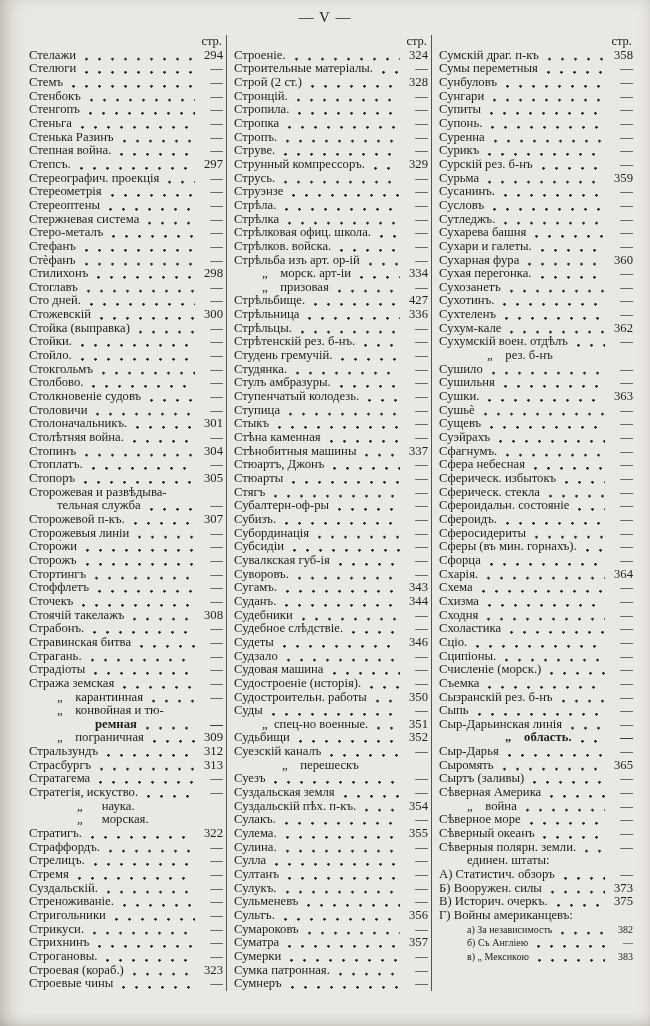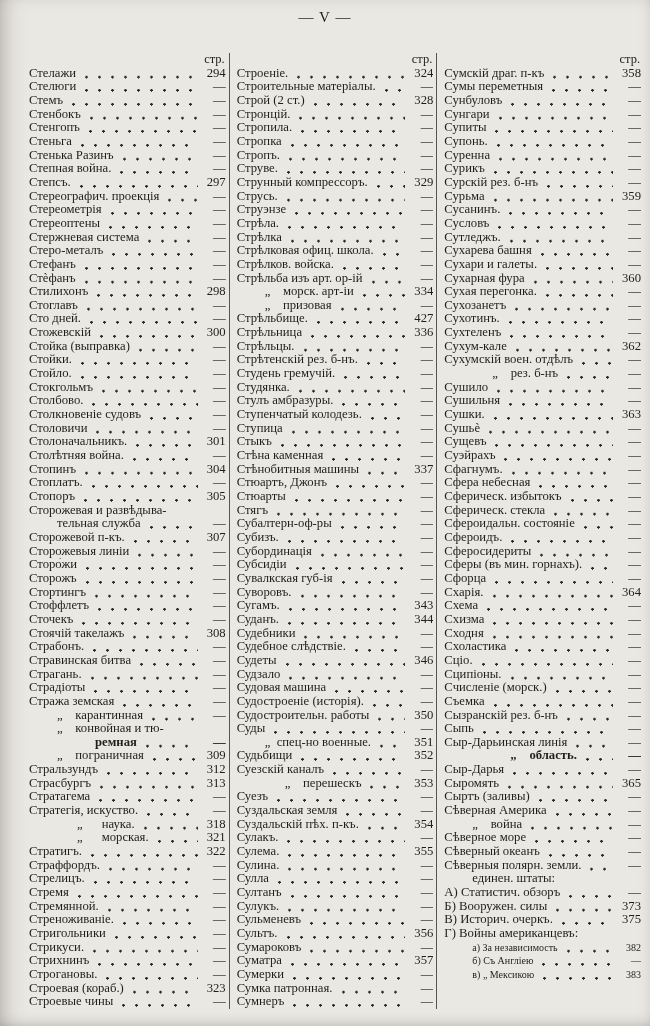--- a/index.html
+++ b/index.html
@@ -10,37 +10,37 @@
     box-shadow:inset 14px 0 22px -12px rgba(70,62,50,.38),
                inset -8px 0 16px -12px rgba(70,62,50,.22),
                inset 0 -10px 16px -12px rgba(70,62,50,.28);
     font-family:"Liberation Serif","DejaVu Serif",serif;
     color:#211e19;
   }
   .pagenum{
     text-align:center;padding-top:9px;font-size:15px;height:22px;
     letter-spacing:1px;
   }
-  .cols{display:flex;margin-top:22px;padding:0 6px 0 22px;}
+  .cols{display:flex;margin-top:4px;padding:0 14px 0 22px;}
   .col{flex:1 1 0;min-width:0;padding:0 3px 0 7px;}
   .col + .col{border-left:1px solid #59544b;}
   .col-hdr{text-align:right;font-size:12.5px;height:13.66px;line-height:13.66px;padding-right:1px;}
   .row{
     display:flex;align-items:baseline;height:13.66px;line-height:13.66px;
     font-size:12.7px;white-space:nowrap;overflow:hidden;
   }
   .lbl{flex:0 0 auto;}
   .leader{
     flex:1 1 auto;align-self:stretch;min-width:6px;margin:0 3px 0 4px;
     background-image:radial-gradient(circle at 50% 74%, #2b2823 1.05px, rgba(0,0,0,0) 1.5px);
     background-size:13px 13.66px;background-repeat:repeat-x;
   }
   .pg{flex:0 0 auto;min-width:25px;text-align:right;}
   .lvl1{padding-left:28px;}
-  .lvl2{padding-left:48px;}
+  .lvl2{padding-left:48px;flex-direction:column;}
   .lvl3{padding-left:66px;font-weight:bold;}
   .sm{font-size:10px;}
 </style>
 </head>
 <body>
 
 <div class="page">
   <div class="pagenum">— V —</div>
   <div class="cols">
     <div class="col">
@@ -341,21 +341,21 @@
             <span class="lbl">Стрелицъ.</span>
             <span class="leader"></span>
             <span class="pg">—</span>
           </div>
           <div class="row">
             <span class="lbl">Стремя</span>
             <span class="leader"></span>
             <span class="pg">—</span>
           </div>
           <div class="row">
-            <span class="lbl">Стремянной.</span>
+            <span class="lbl">Суздальскій.</span>
             <span class="leader"></span>
             <span class="pg">—</span>
           </div>
           <div class="row">
             <span class="lbl">Стреноживаніе.</span>
             <span class="leader"></span>
             <span class="pg">—</span>
           </div>
           <div class="row">
             <span class="lbl">Стригольники</span>

